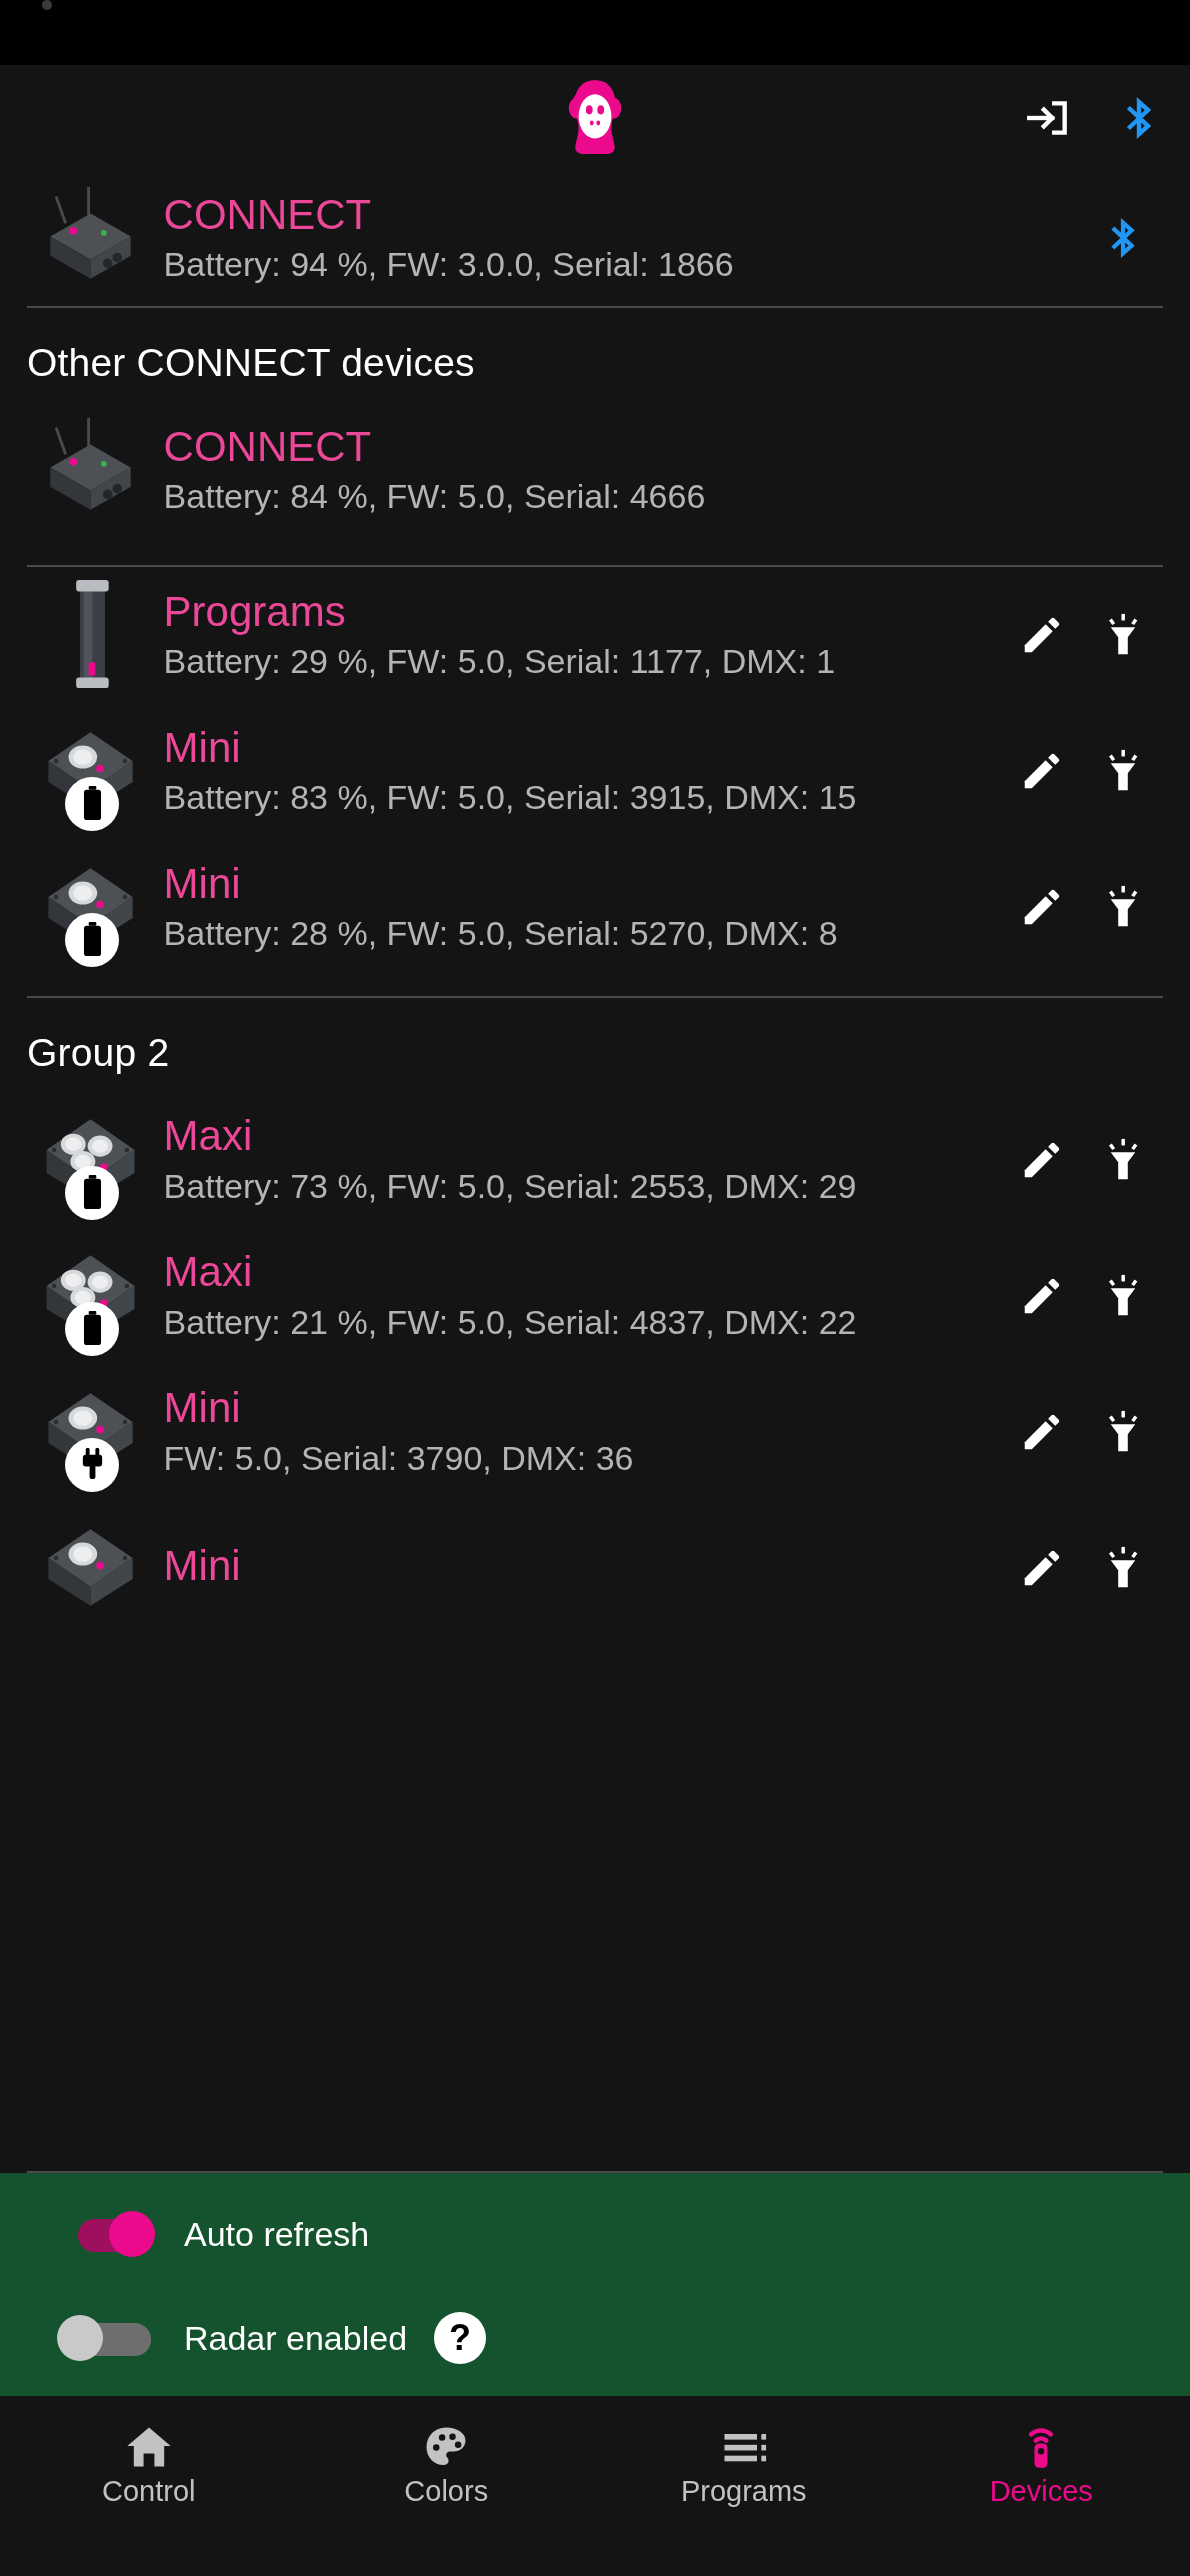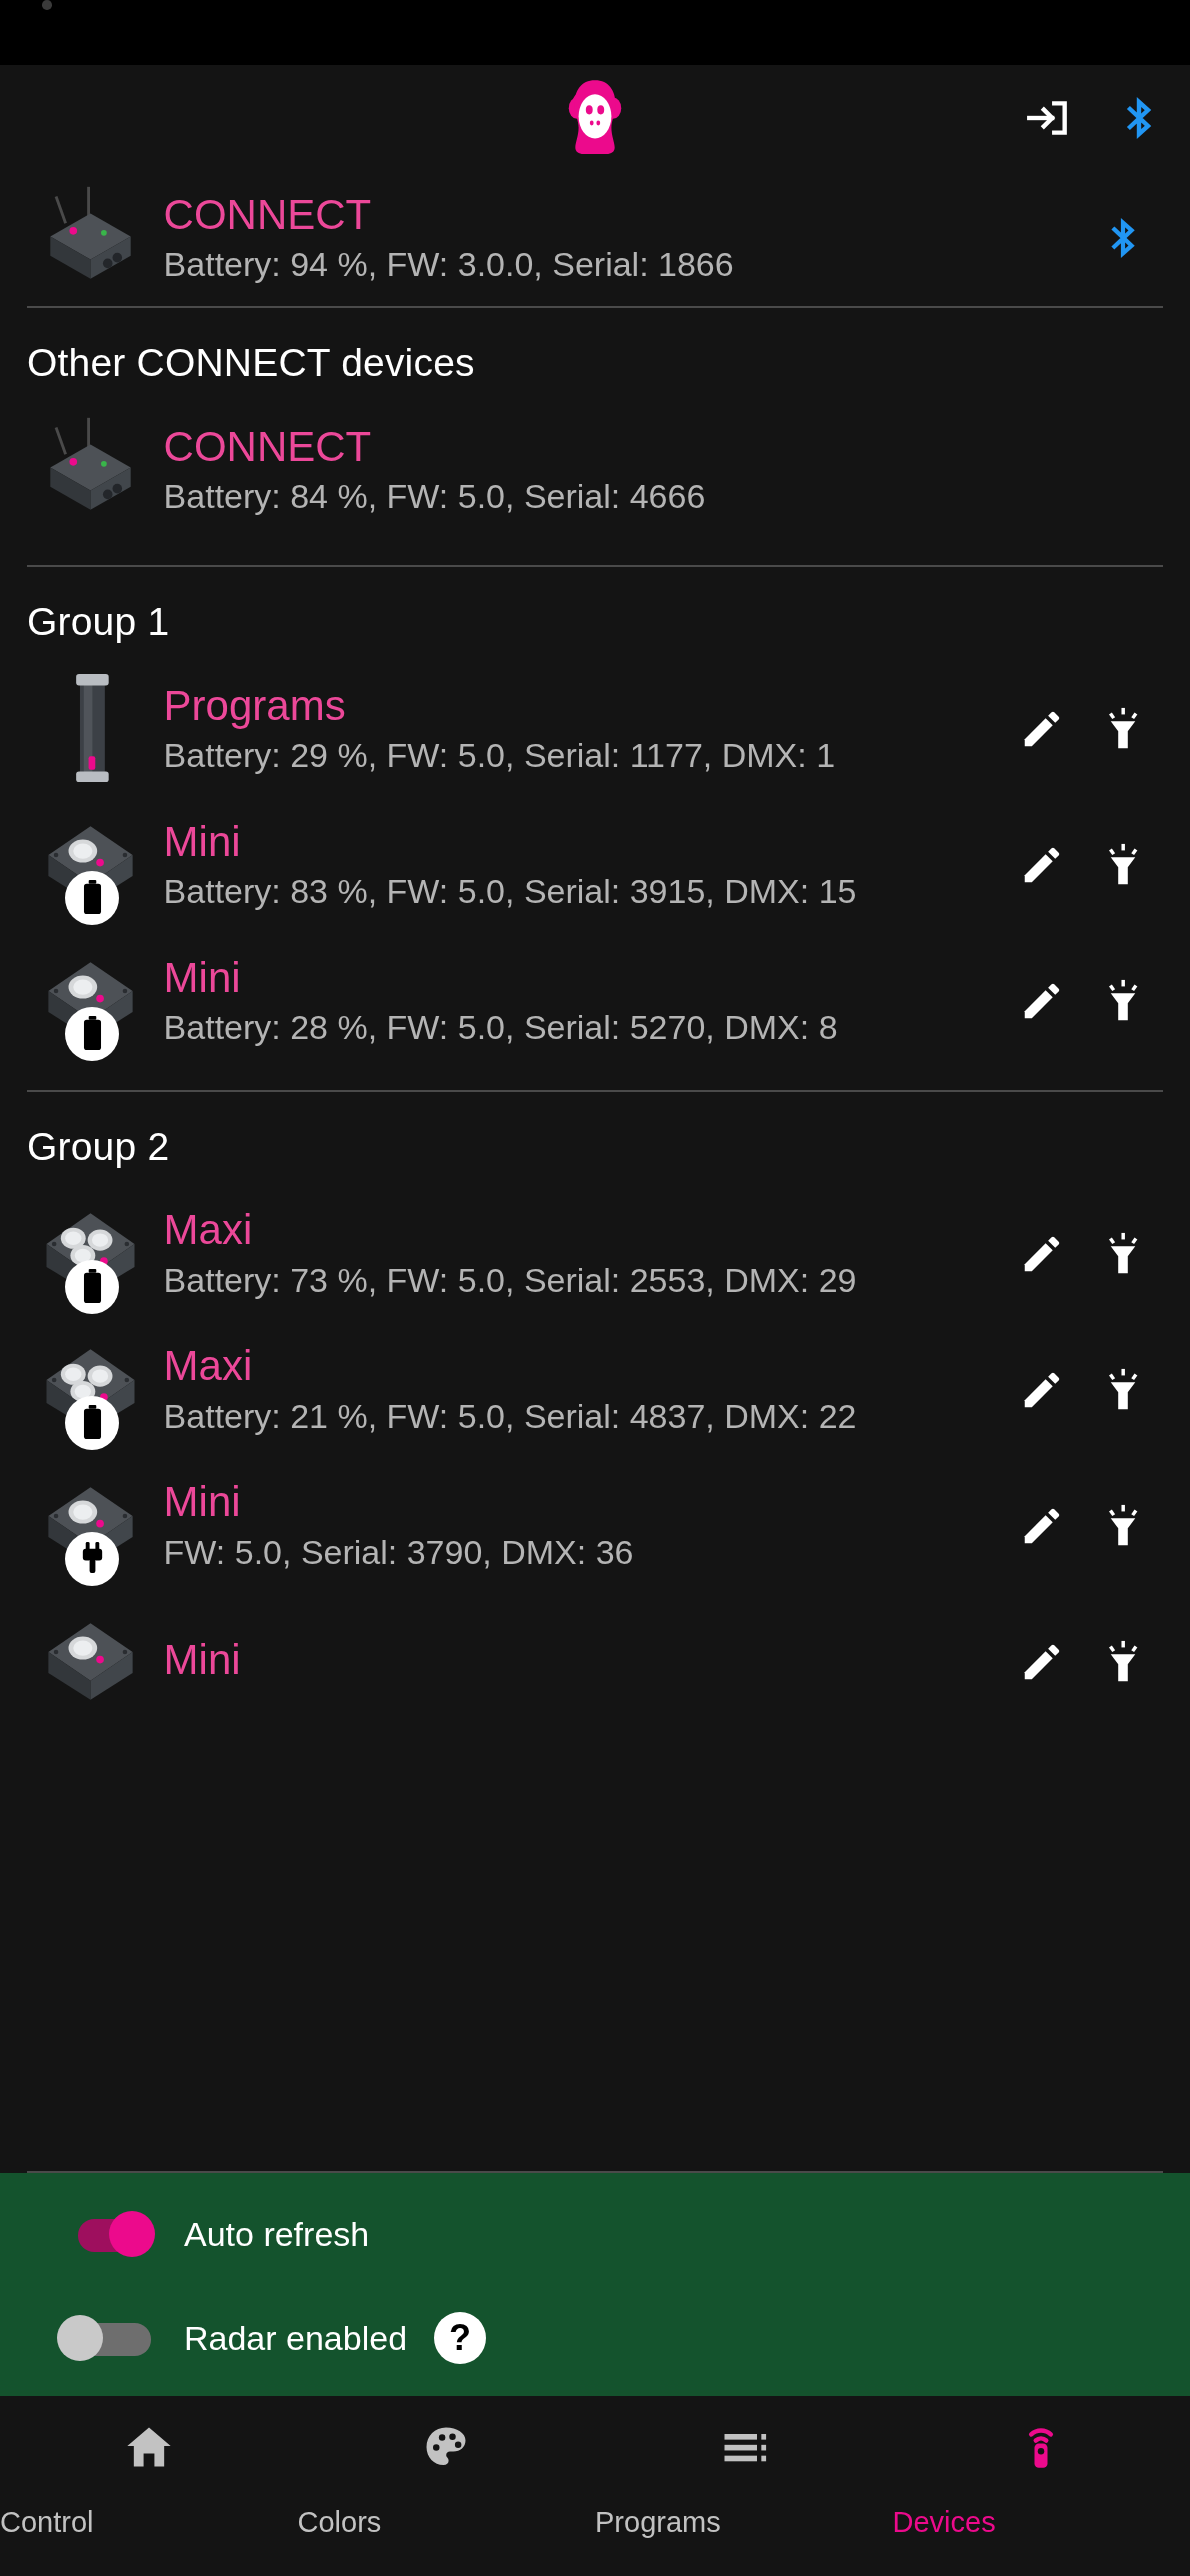--- a/index.html
+++ b/index.html
@@ -123,21 +123,21 @@
   }
   
   .bottom-nav {
     flex: 0 0 180px;
     display: flex; align-items: flex-start;
     background: #141414;
     padding-top: 23px;
   }
   .nav-item {
     flex: 1 1 0; display: flex; flex-direction: column;
-    gap: 31px;
+    align-items: center; gap: 0;
   }
   .nav-ico { height: 56px; display: flex; align-items: center; justify-content: center; }
   .nav-label { font-size: 29px; color: #c2c2c2; }
   .nav-item.active .nav-label { color: #ec0a8c; }
 </style>
 </head>
 <body>
 
 <div class="phone">
 
@@ -224,21 +224,20 @@
       </div>
       <div class="dev-info">
         <div class="dev-name">CONNECT</div>
         <div class="dev-meta">Battery: 84 %,  FW: 5.0,  Serial: 4666</div>
       </div>
       <div class="dev-actions"></div>
     </div>
 
     <div class="divider" style="margin-top:27px"></div>
 
-    <div class="section-title">Group 1</div>
 
     <div class="device-row">
       <div class="dev-thumb">
         <svg width="67" height="113" viewBox="0 0 70 118">
           <rect x="24" y="8" width="26" height="102" rx="4" fill="#3c4046"></rect>
           <rect x="28" y="12" width="9" height="94" fill="#585d63" opacity=".7"></rect>
           <rect x="20" y="2" width="34" height="12" rx="3" fill="#b9bdc2"></rect>
           <rect x="20" y="104" width="34" height="11" rx="3" fill="#b9bdc2"></rect>
           <rect x="33" y="88" width="7" height="14" rx="2" fill="#ec0a8c"></rect>
         </svg>

